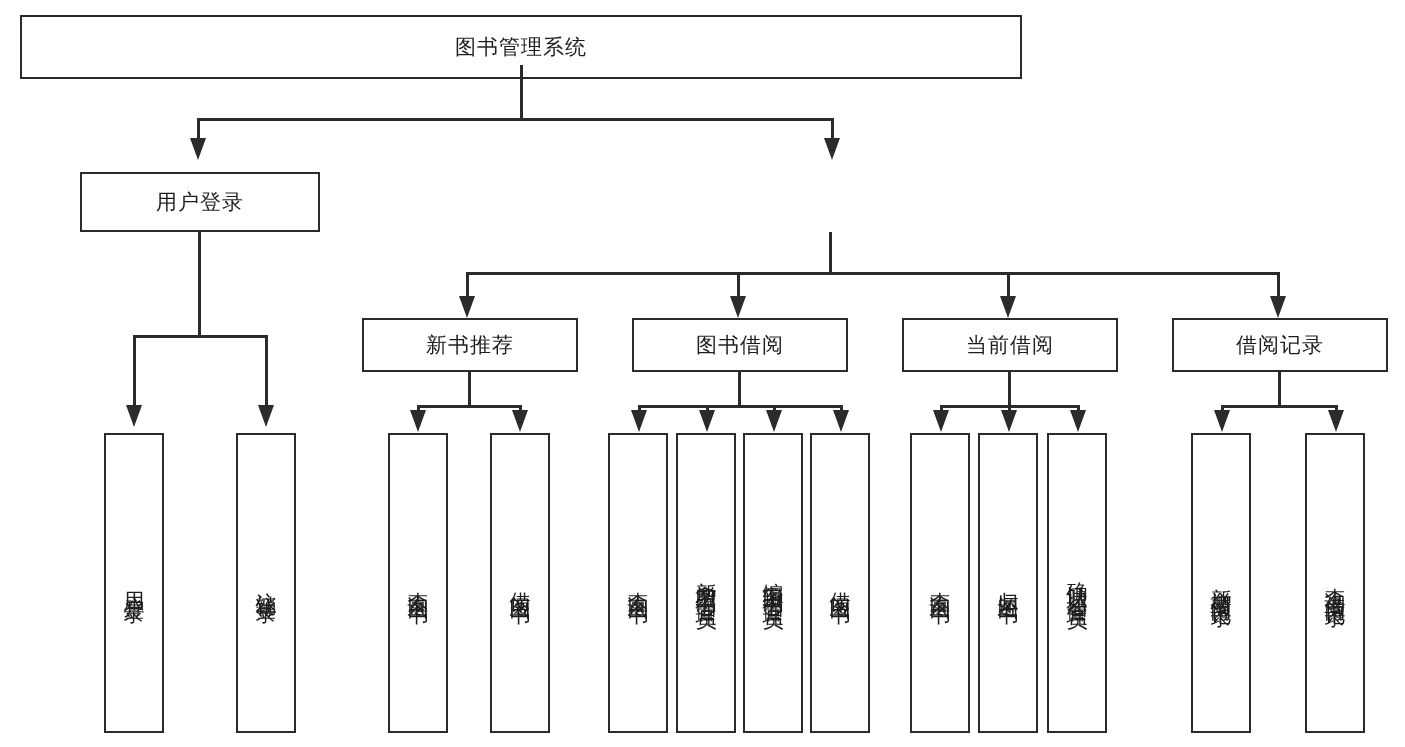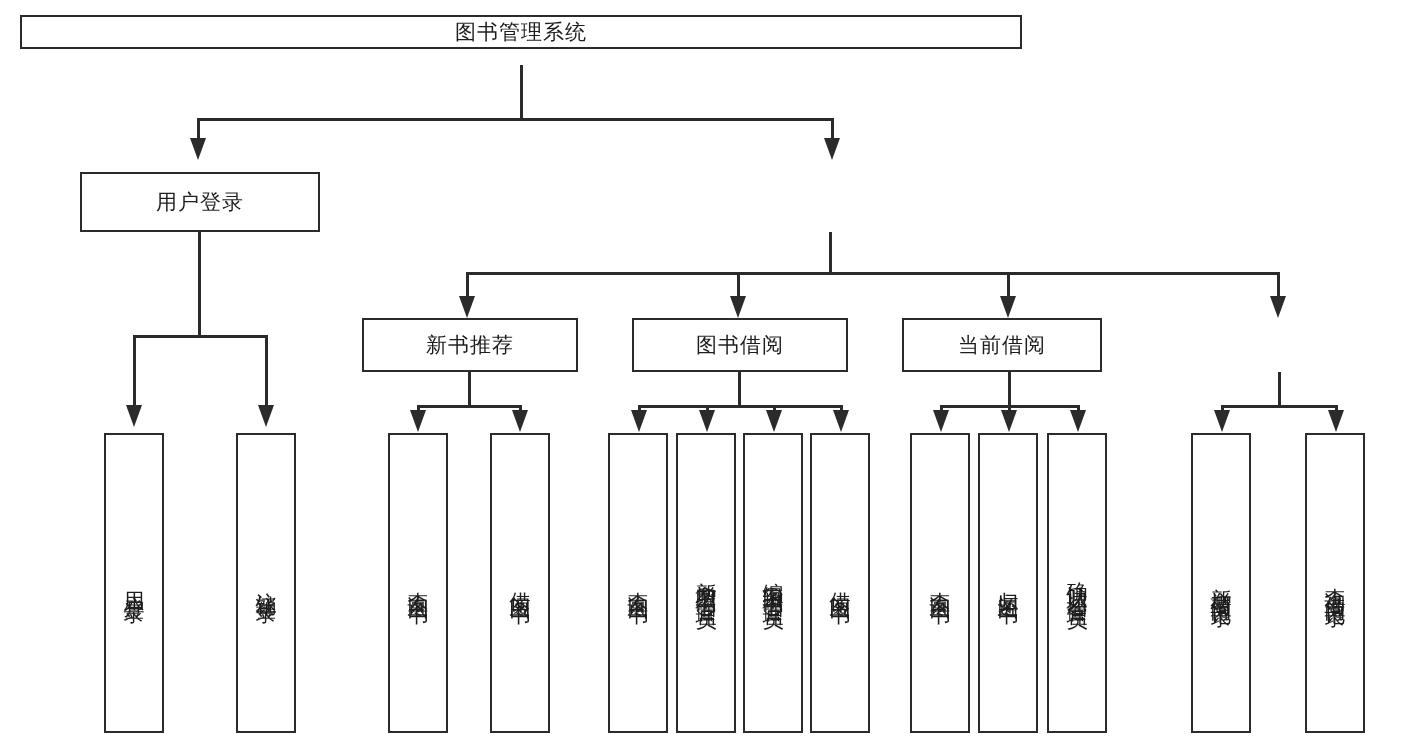--- a/index.html
+++ b/index.html
@@ -17,21 +17,21 @@
   .arrow{position:absolute;width:0;height:0;border-left:8px solid transparent;
          border-right:8px solid transparent;border-top:22px solid #2b2b2b;}
   .watermark{position:absolute;right:8px;bottom:4px;font-size:17px;color:#9a9a9a;
              letter-spacing:0.5px;white-space:nowrap;}
 </style>
 </head>
 <body>
 
 <div id="canvas">
 
-  <div class="node h root" style="left:20px;top:15px;width:1002px;height:34px;">图书管理系统</div>
+  <div class="node h root" style="left:20px;top:15px;width:1002px;height:64px;">图书管理系统</div>
 
   <div class="line vline" style="left:520px;top:65px;width:3px;height:55px;"></div>
 
   <div class="line hline" style="left:197px;top:118px;width:637px;height:3px;"></div>
   <div class="line vline" style="left:197px;top:118px;width:3px;height:22px;"></div>
   <div class="line vline" style="left:831px;top:118px;width:3px;height:22px;"></div>
   <div class="arrow" style="left:190px;top:138px;"></div>
   <div class="arrow" style="left:824px;top:138px;"></div>
 
   <div class="node h" style="left:80px;top:172px;width:240px;height:60px;">用户登录</div>
@@ -49,21 +49,22 @@
   <div class="line vline" style="left:737px;top:272px;width:3px;height:28px;"></div>
   <div class="line vline" style="left:1007px;top:272px;width:3px;height:28px;"></div>
   <div class="line vline" style="left:1277px;top:272px;width:3px;height:28px;"></div>
   <div class="arrow" style="left:459px;top:296px;"></div>
   <div class="arrow" style="left:730px;top:296px;"></div>
   <div class="arrow" style="left:1000px;top:296px;"></div>
   <div class="arrow" style="left:1270px;top:296px;"></div>
 
   <div class="node h" style="left:362px;top:318px;width:216px;height:54px;">新书推荐</div>
   <div class="node h" style="left:632px;top:318px;width:216px;height:54px;">图书借阅</div>
-  <div class="node h" style="left:902px;top:318px;width:200px;height:54px;">当前借阅</div>
+  <div class="node h" style="left:902px;top:318px;width:216px;height:54px;">当前借阅</div>
+  <div class="node h" style="left:1172px;top:318px;width:216px;height:54px;">借阅记录</div>
 
   <div class="line vline" style="left:468px;top:372px;width:3px;height:36px;"></div>
   <div class="line hline" style="left:417px;top:405px;width:105px;height:3px;"></div>
   <div class="line vline" style="left:417px;top:405px;width:3px;height:8px;"></div>
   <div class="line vline" style="left:519px;top:405px;width:3px;height:8px;"></div>
   <div class="arrow" style="left:410px;top:410px;"></div>
   <div class="arrow" style="left:512px;top:410px;"></div>
 
   <div class="line vline" style="left:738px;top:372px;width:3px;height:36px;"></div>
   <div class="line hline" style="left:638px;top:405px;width:205px;height:3px;"></div>

